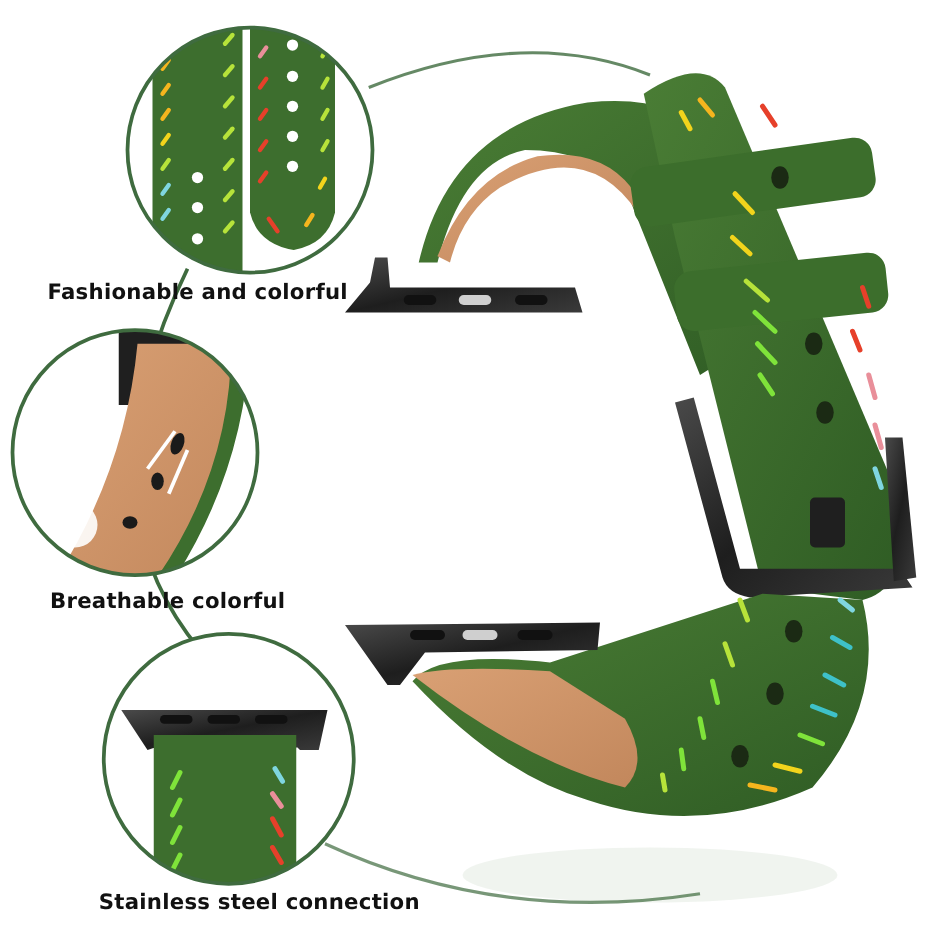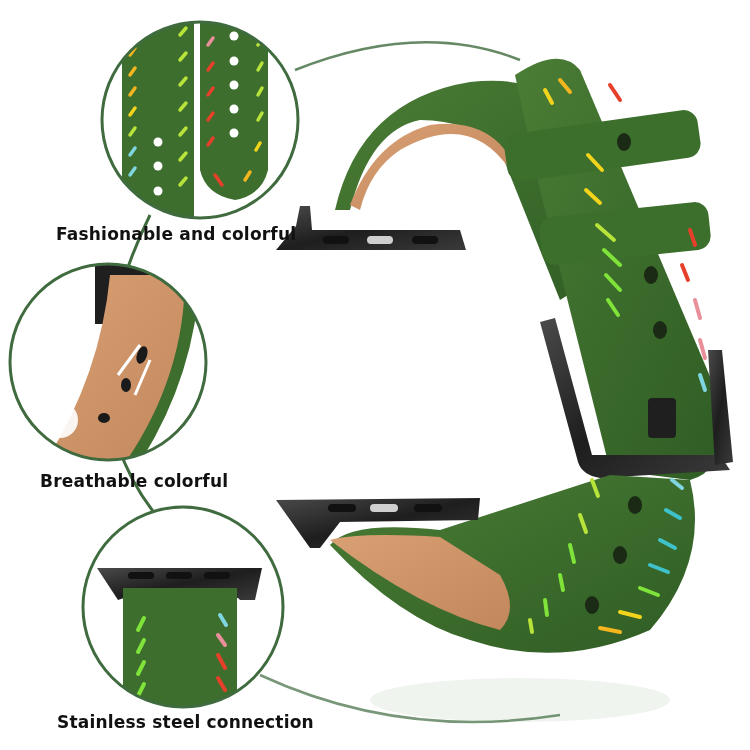--- a/index.html
+++ b/index.html
@@ -177,16 +177,16 @@
         <line x1="138" y1="696" x2="144" y2="684" stroke="#7fe33a"></line>
         <line x1="220" y1="615" x2="226" y2="625" stroke="#7fd6e0"></line>
         <line x1="218" y1="635" x2="225" y2="645" stroke="#e98f9a"></line>
         <line x1="218" y1="655" x2="225" y2="668" stroke="#e6402a"></line>
         <line x1="218" y1="678" x2="225" y2="690" stroke="#e6402a"></line>
       </g>
     </g>
     <circle cx="183" cy="607" r="100" fill="none" stroke="#3f6b3f" stroke-width="3"></circle>
   </svg>
 
-  <div class="callout-label" style="left:56px; top:224px;text-align:center;">Fashionable and colorful</div>
+  <div class="callout-label" style="left:38px; top:224px;text-align:center;">Fashionable and colorful</div>
   <div class="callout-label" style="left:40px; top:471px;">Breathable colorful</div>
-  <div class="callout-label" style="left:57px; top:712px;">Stainless steel connection</div>
+  <div class="callout-label" style="left:79px; top:712px;">Stainless steel connection</div>
 </div>
 
 </body></html>

